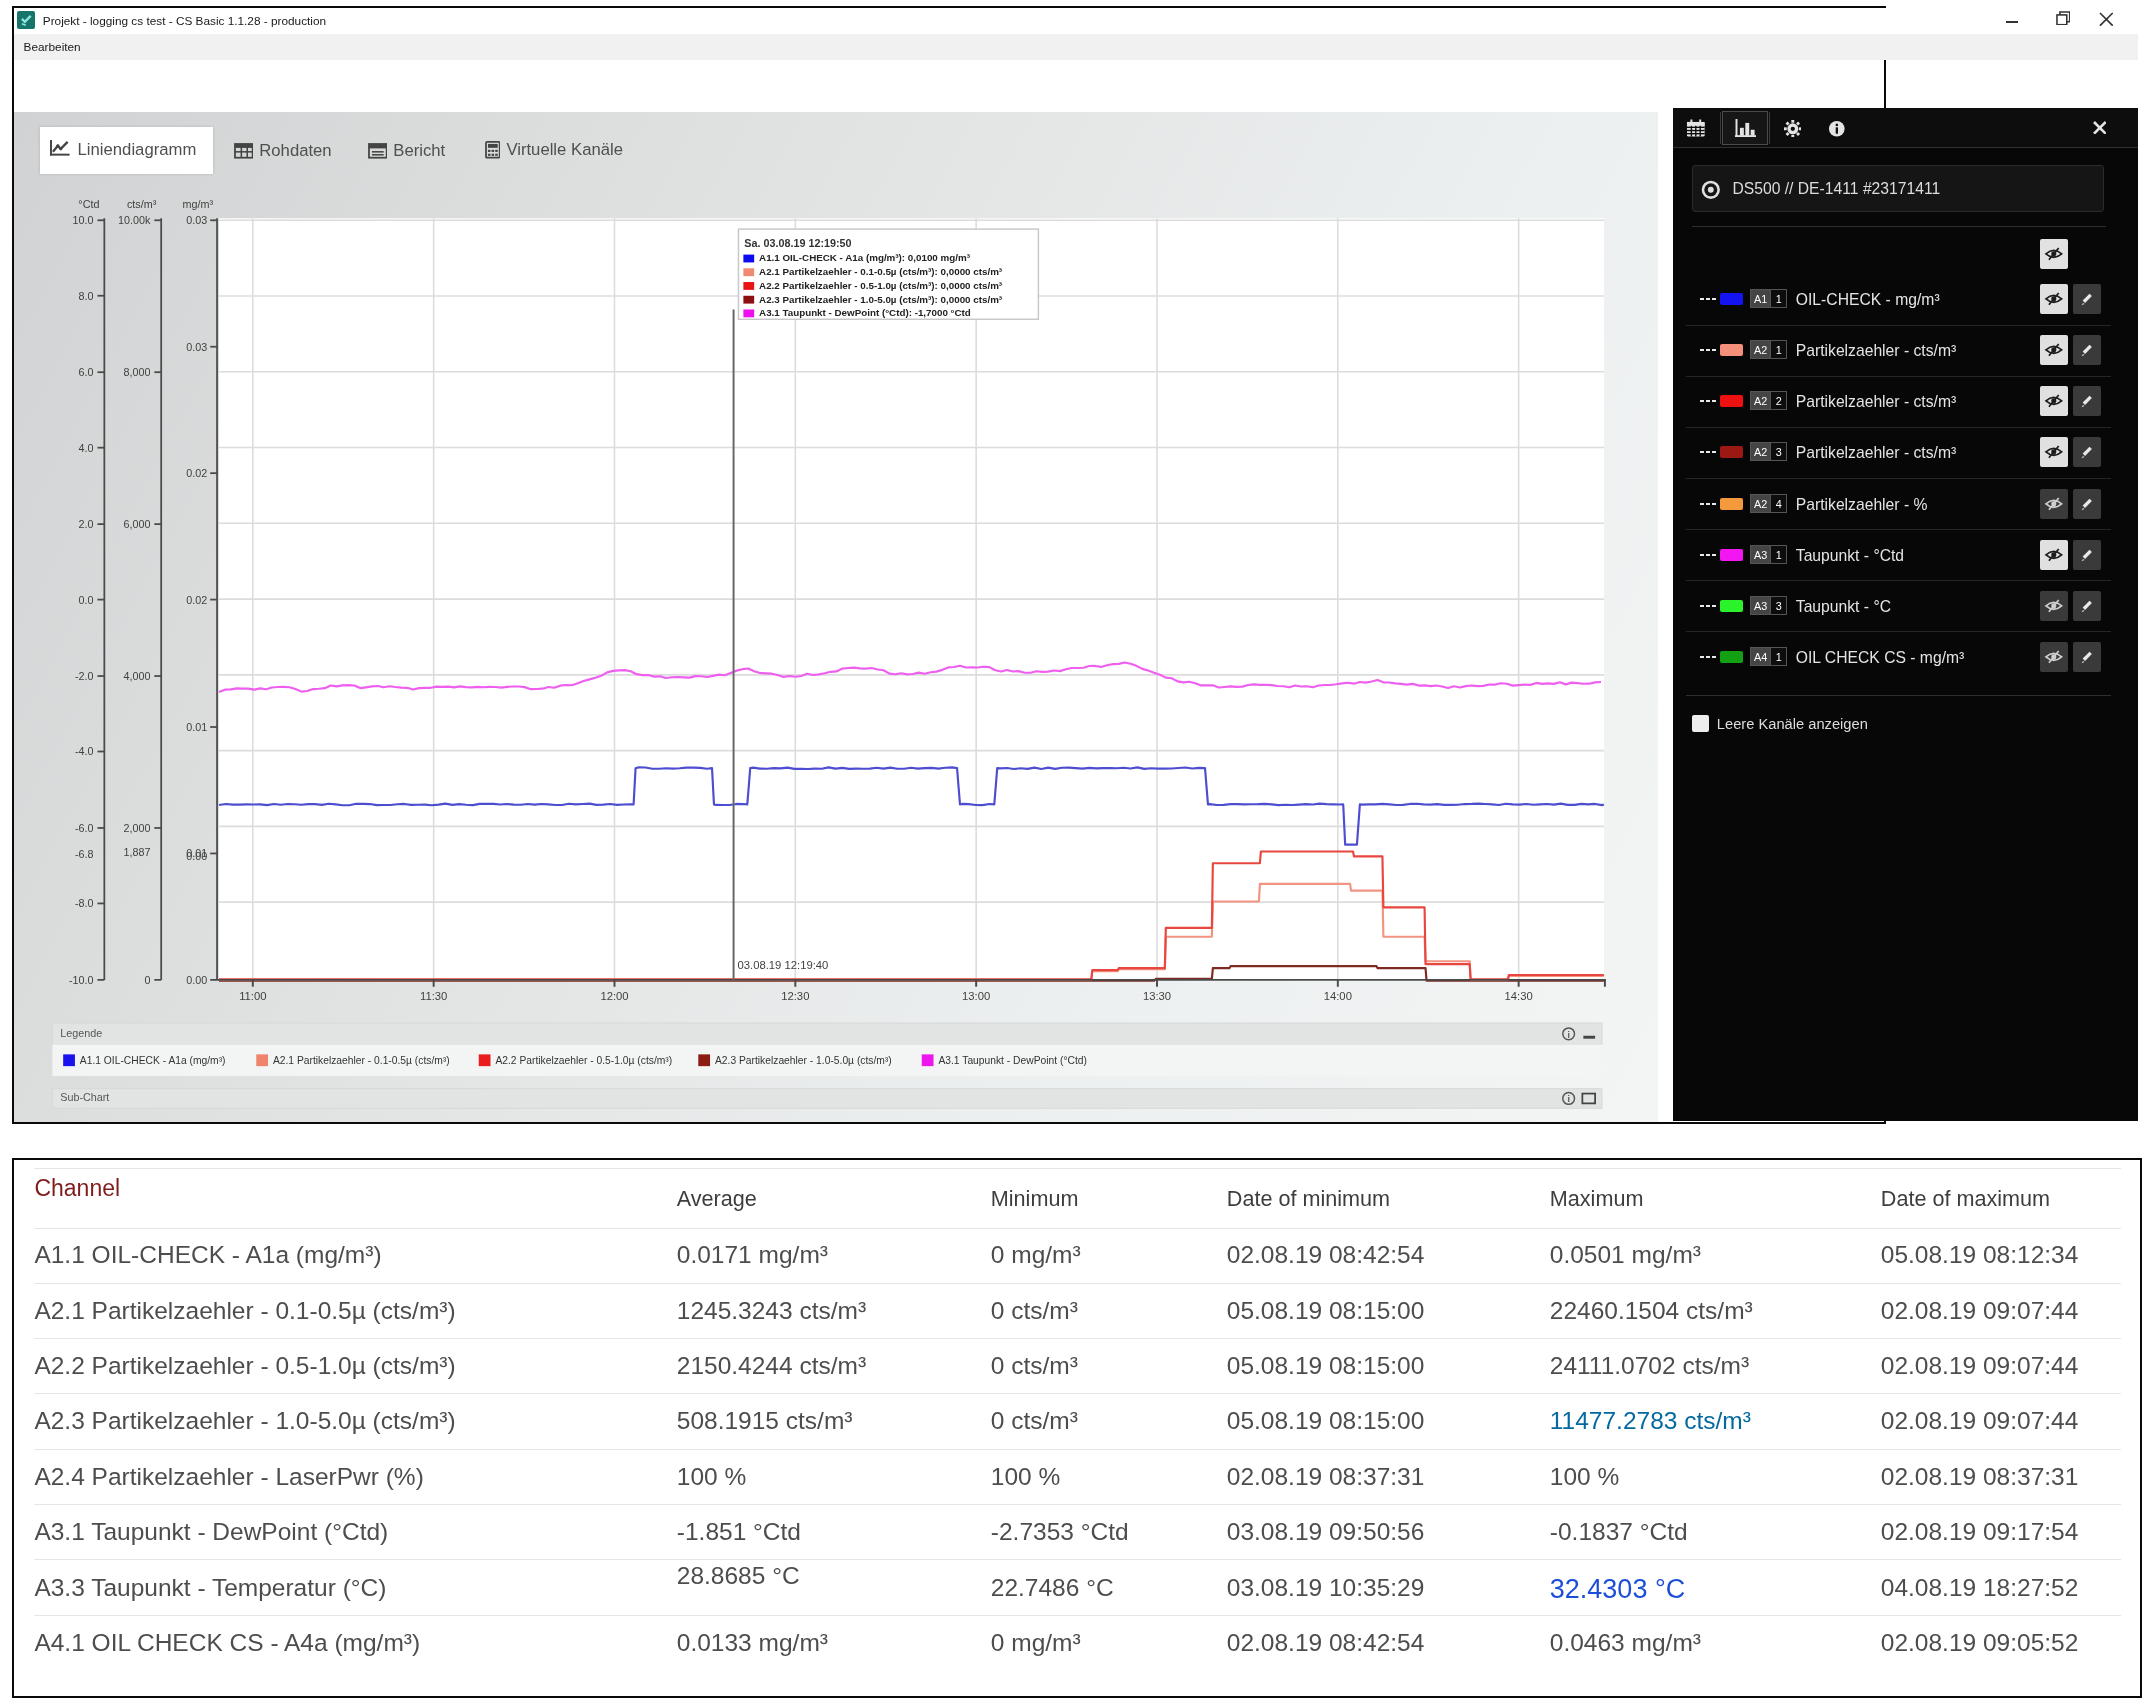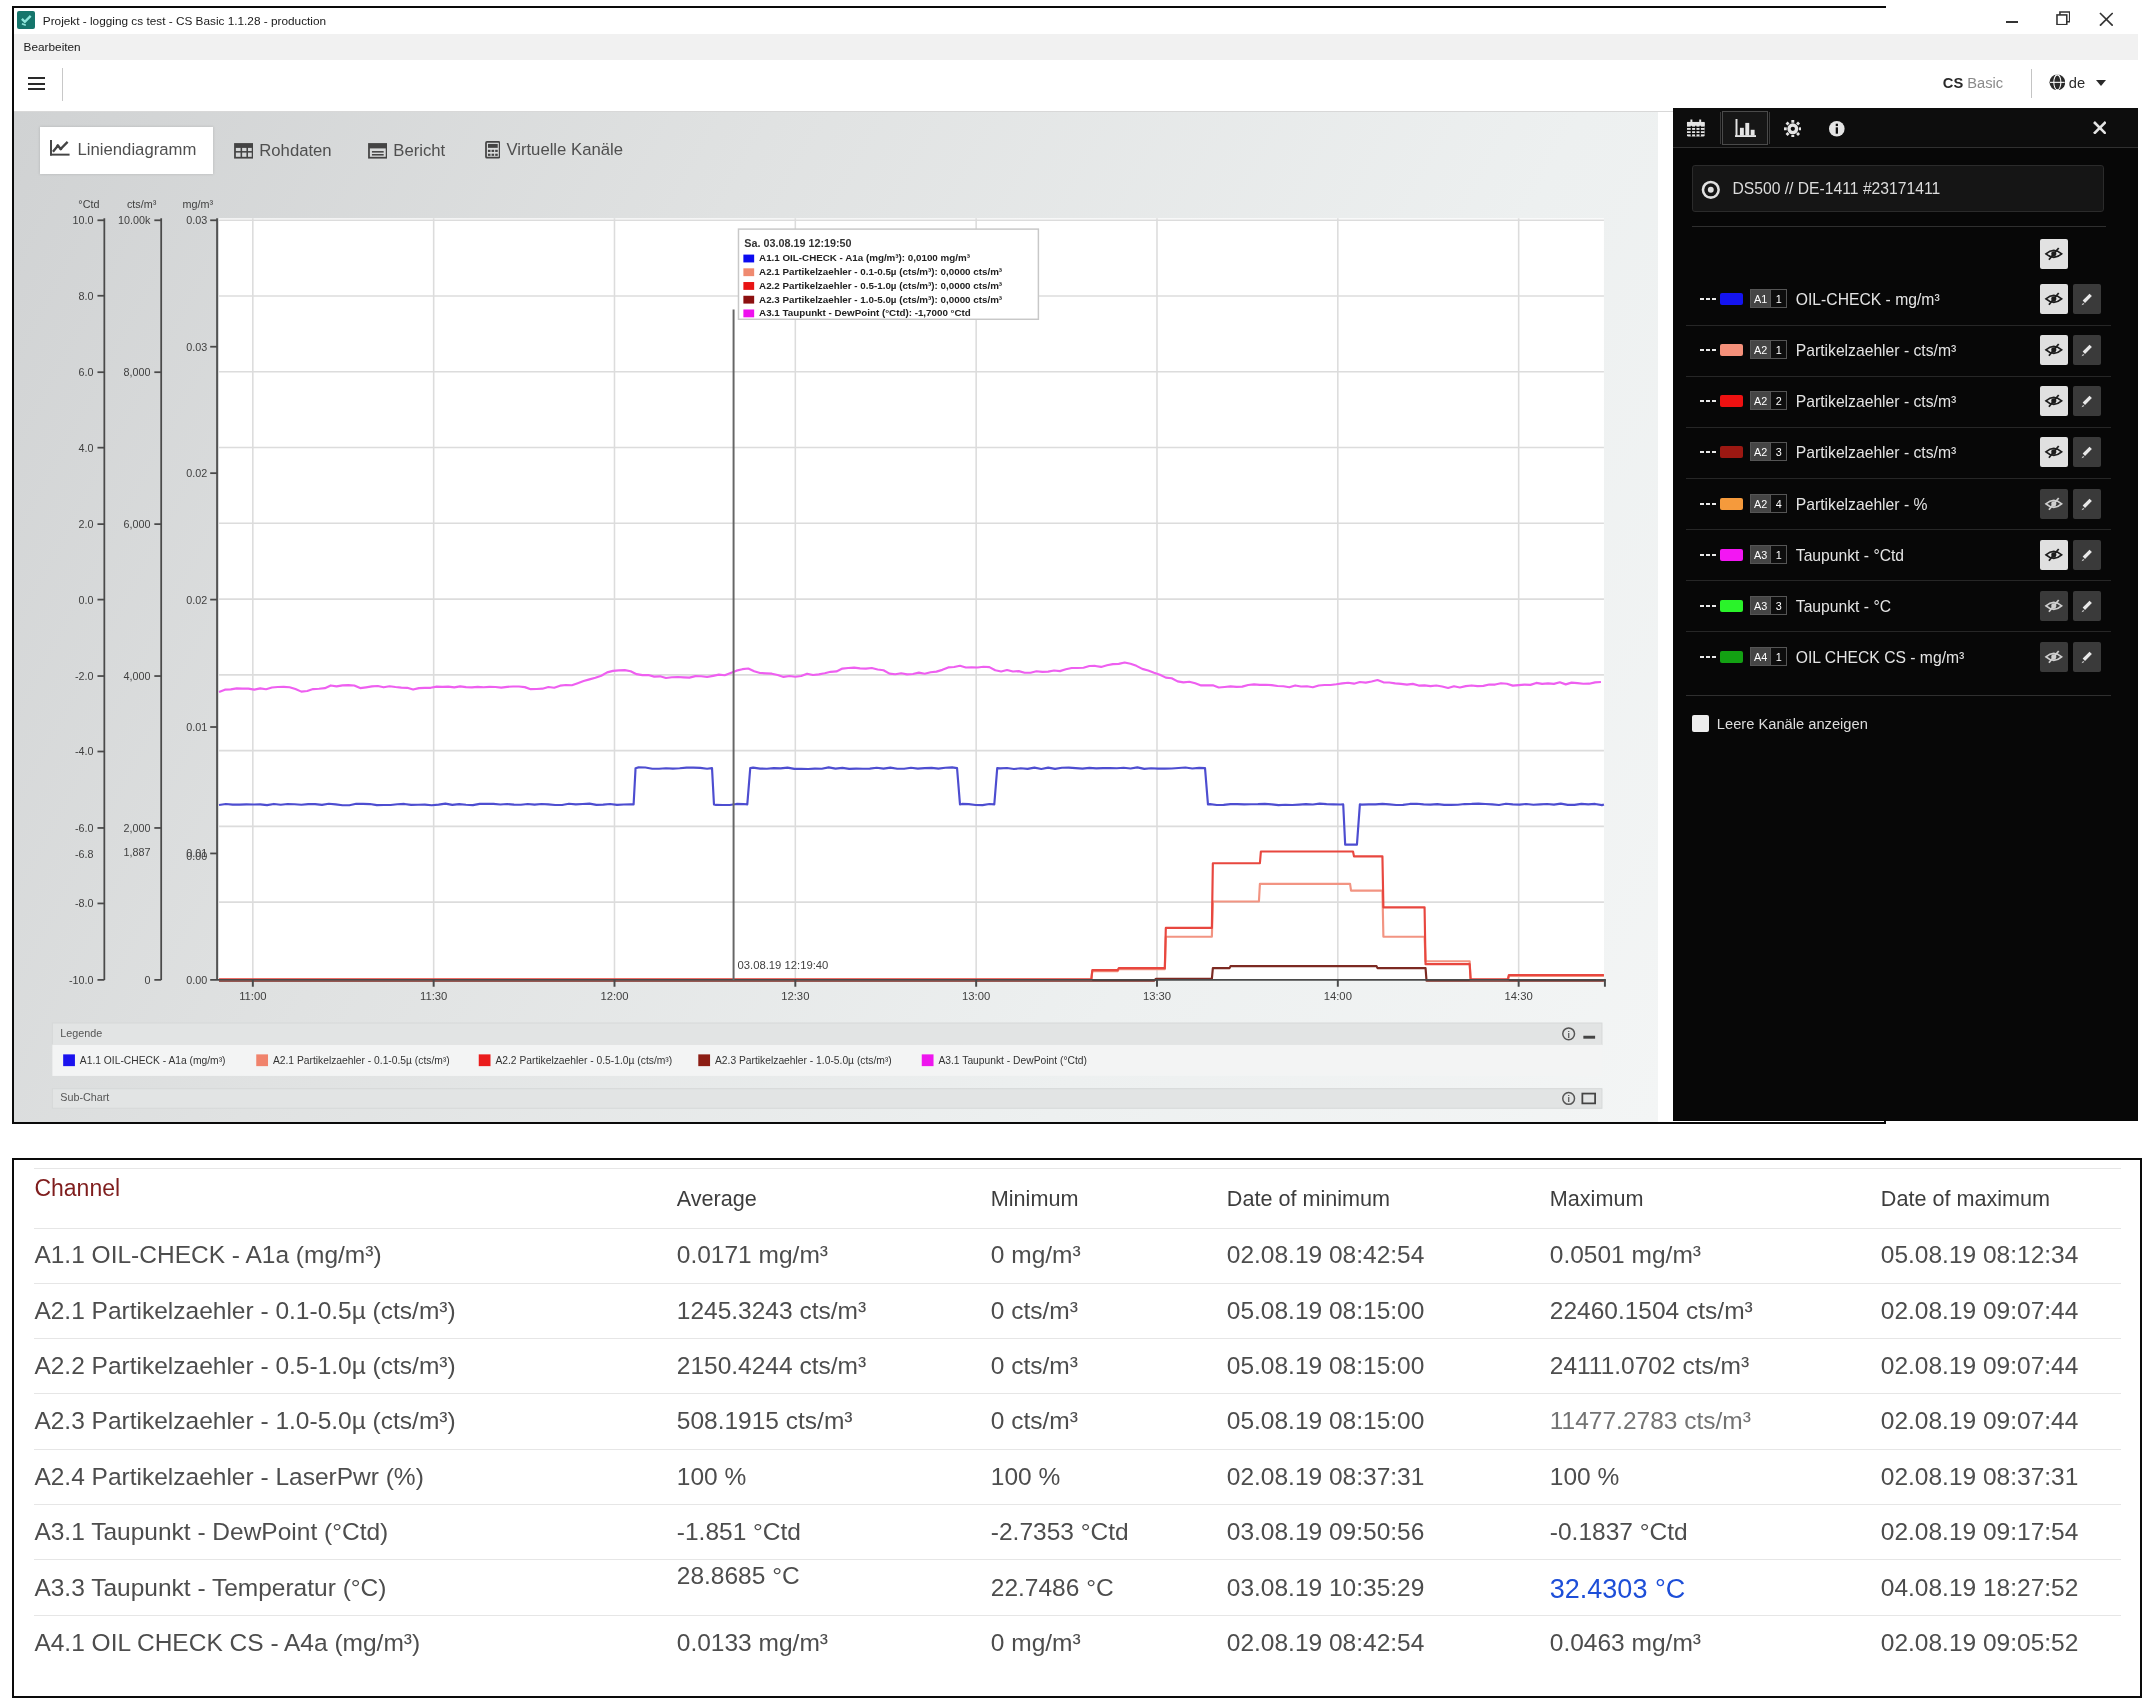--- a/index.html
+++ b/index.html
@@ -28,35 +28,20 @@
           <line x1="1" y1="1" x2="14" y2="14"></line>
           <line x1="14" y1="1" x2="1" y2="14"></line>
         </g>
       </svg>
   </div>
 
   <div class="abs" style="left:0;top:26.5px;width:2124px;height:25.5px;background:#f1f1f1">
     <div class="abs" style="left:9.8px;top:5.9px;font-size:11.8px;color:#1a1a1a">Bearbeiten</div>
   </div>
 
-  <div class="abs" style="left:0;top:52px;width:2124px;height:52px;background:#fff;border-bottom:1px solid #d8d8d8">
-    <div class="abs" style="left:14.7px;top:17.6px;width:16.7px;height:12.7px;border-top:2.2px solid #2a2a2a;border-bottom:2.2px solid #2a2a2a">
-        <div style="margin-top:3.3px;height:2.2px;background:#2a2a2a"></div>
-      </div>
-    <div class="abs" style="left:48px;top:7.8px;width:1px;height:33px;background:#c8c8c8"></div>
-    <div class="abs" style="left:1929px;top:14.7px;font-size:14.7px;color:#2a2a2a"><b>CS</b> <span style="color:#8a8a8a">Basic</span></div>
-    <div class="abs" style="left:2017px;top:8.8px;width:1px;height:29px;background:#c4c4c4"></div>
-    <svg class="abs" style="left:2035px;top:13.7px" width="16.7" height="16.7" viewBox="0 0 17 17">
-        <circle cx="8.5" cy="8.5" r="8" fill="#2a2a2a"></circle>
-        <ellipse cx="8.5" cy="8.5" rx="3.6" ry="7.6" fill="none" stroke="#fff" stroke-width="1.1"></ellipse>
-        <line x1="1" y1="8.5" x2="16" y2="8.5" stroke="#fff" stroke-width="1.1"></line>
-      </svg>
-    <div class="abs" style="left:2055px;top:14.7px;font-size:14.7px;color:#2a2a2a">de</div>
-    <div class="abs" style="left:2082px;top:20.6px;width:0;height:0;border-left:5.9px solid transparent;border-right:5.9px solid transparent;border-top:6.9px solid #2a2a2a"></div>
-  </div>
 
   <div class="abs" style="left:0;top:104px;width:1644px;height:1010px;background:linear-gradient(118deg,#d0d2d3 0%,#e0e2e2 35%,#edf0f0 72%,#f3f5f5 100%)">
 
     <div class="abs" style="left:26.5px;top:14.7px;width:173px;height:47px;background:#fff;display:flex;align-items:center;box-shadow:0 0 2.9px rgba(0,0,0,0.15)">
       <span style="margin-left:8.8px"><svg width="21.6" height="17.6" viewBox="0 0 22 18">
             <line x1="2" y1="1" x2="2" y2="17" stroke="#444" stroke-width="2"></line>
             <line x1="1" y1="16" x2="21" y2="16" stroke="#444" stroke-width="2"></line>
             <polyline points="4,13 9,7 12,10 19,3" fill="none" stroke="#444" stroke-width="2.4"></polyline>
             <circle cx="9" cy="7" r="1.6" fill="#444"></circle>
             <circle cx="12" cy="10" r="1.6" fill="#444"></circle>
@@ -519,21 +504,21 @@
 <div style="position:absolute;left:663px;top:192px;font-size:24.5px;color:#4d4d4d">2150.4244 cts/m³</div>
 <div style="position:absolute;left:977px;top:192px;font-size:24.5px;color:#4d4d4d">0 cts/m³</div>
 <div style="position:absolute;left:1213px;top:192px;font-size:24.5px;color:#4d4d4d">05.08.19 08:15:00</div>
 <div style="position:absolute;left:1536px;top:192px;font-size:24.5px;color:#4d4d4d">24111.0702 cts/m³</div>
 <div style="position:absolute;left:1867px;top:192px;font-size:24.5px;color:#4d4d4d">02.08.19 09:07:44</div>
 <div style="position:absolute;left:20.6px;top:233px;width:2087px;height:1px;background:#e6e6e6"></div>
 <div style="position:absolute;left:20.6px;top:247px;font-size:24.5px;color:#4d4d4d">A2.3 Partikelzaehler - 1.0-5.0µ (cts/m³)</div>
 <div style="position:absolute;left:663px;top:247px;font-size:24.5px;color:#4d4d4d">508.1915 cts/m³</div>
 <div style="position:absolute;left:977px;top:247px;font-size:24.5px;color:#4d4d4d">0 cts/m³</div>
 <div style="position:absolute;left:1213px;top:247px;font-size:24.5px;color:#4d4d4d">05.08.19 08:15:00</div>
-<div style="position:absolute;left:1536px;top:247px;font-size:24.5px;color:#737373">11477.2783 cts/m³</div>
+<div style="position:absolute;left:1536px;top:247px;font-size:24.5px;color:#0369a1">11477.2783 cts/m³</div>
 <div style="position:absolute;left:1867px;top:247px;font-size:24.5px;color:#4d4d4d">02.08.19 09:07:44</div>
 <div style="position:absolute;left:20.6px;top:289px;width:2087px;height:1px;background:#e6e6e6"></div>
 <div style="position:absolute;left:20.6px;top:303px;font-size:24.5px;color:#4d4d4d">A2.4 Partikelzaehler - LaserPwr (%)</div>
 <div style="position:absolute;left:663px;top:303px;font-size:24.5px;color:#4d4d4d">100 %</div>
 <div style="position:absolute;left:977px;top:303px;font-size:24.5px;color:#4d4d4d">100 %</div>
 <div style="position:absolute;left:1213px;top:303px;font-size:24.5px;color:#4d4d4d">02.08.19 08:37:31</div>
 <div style="position:absolute;left:1536px;top:303px;font-size:24.5px;color:#4d4d4d">100 %</div>
 <div style="position:absolute;left:1867px;top:303px;font-size:24.5px;color:#4d4d4d">02.08.19 08:37:31</div>
 <div style="position:absolute;left:20.6px;top:344px;width:2087px;height:1px;background:#e6e6e6"></div>
 <div style="position:absolute;left:20.6px;top:358px;font-size:24.5px;color:#4d4d4d">A3.1 Taupunkt - DewPoint (°Ctd)</div>

